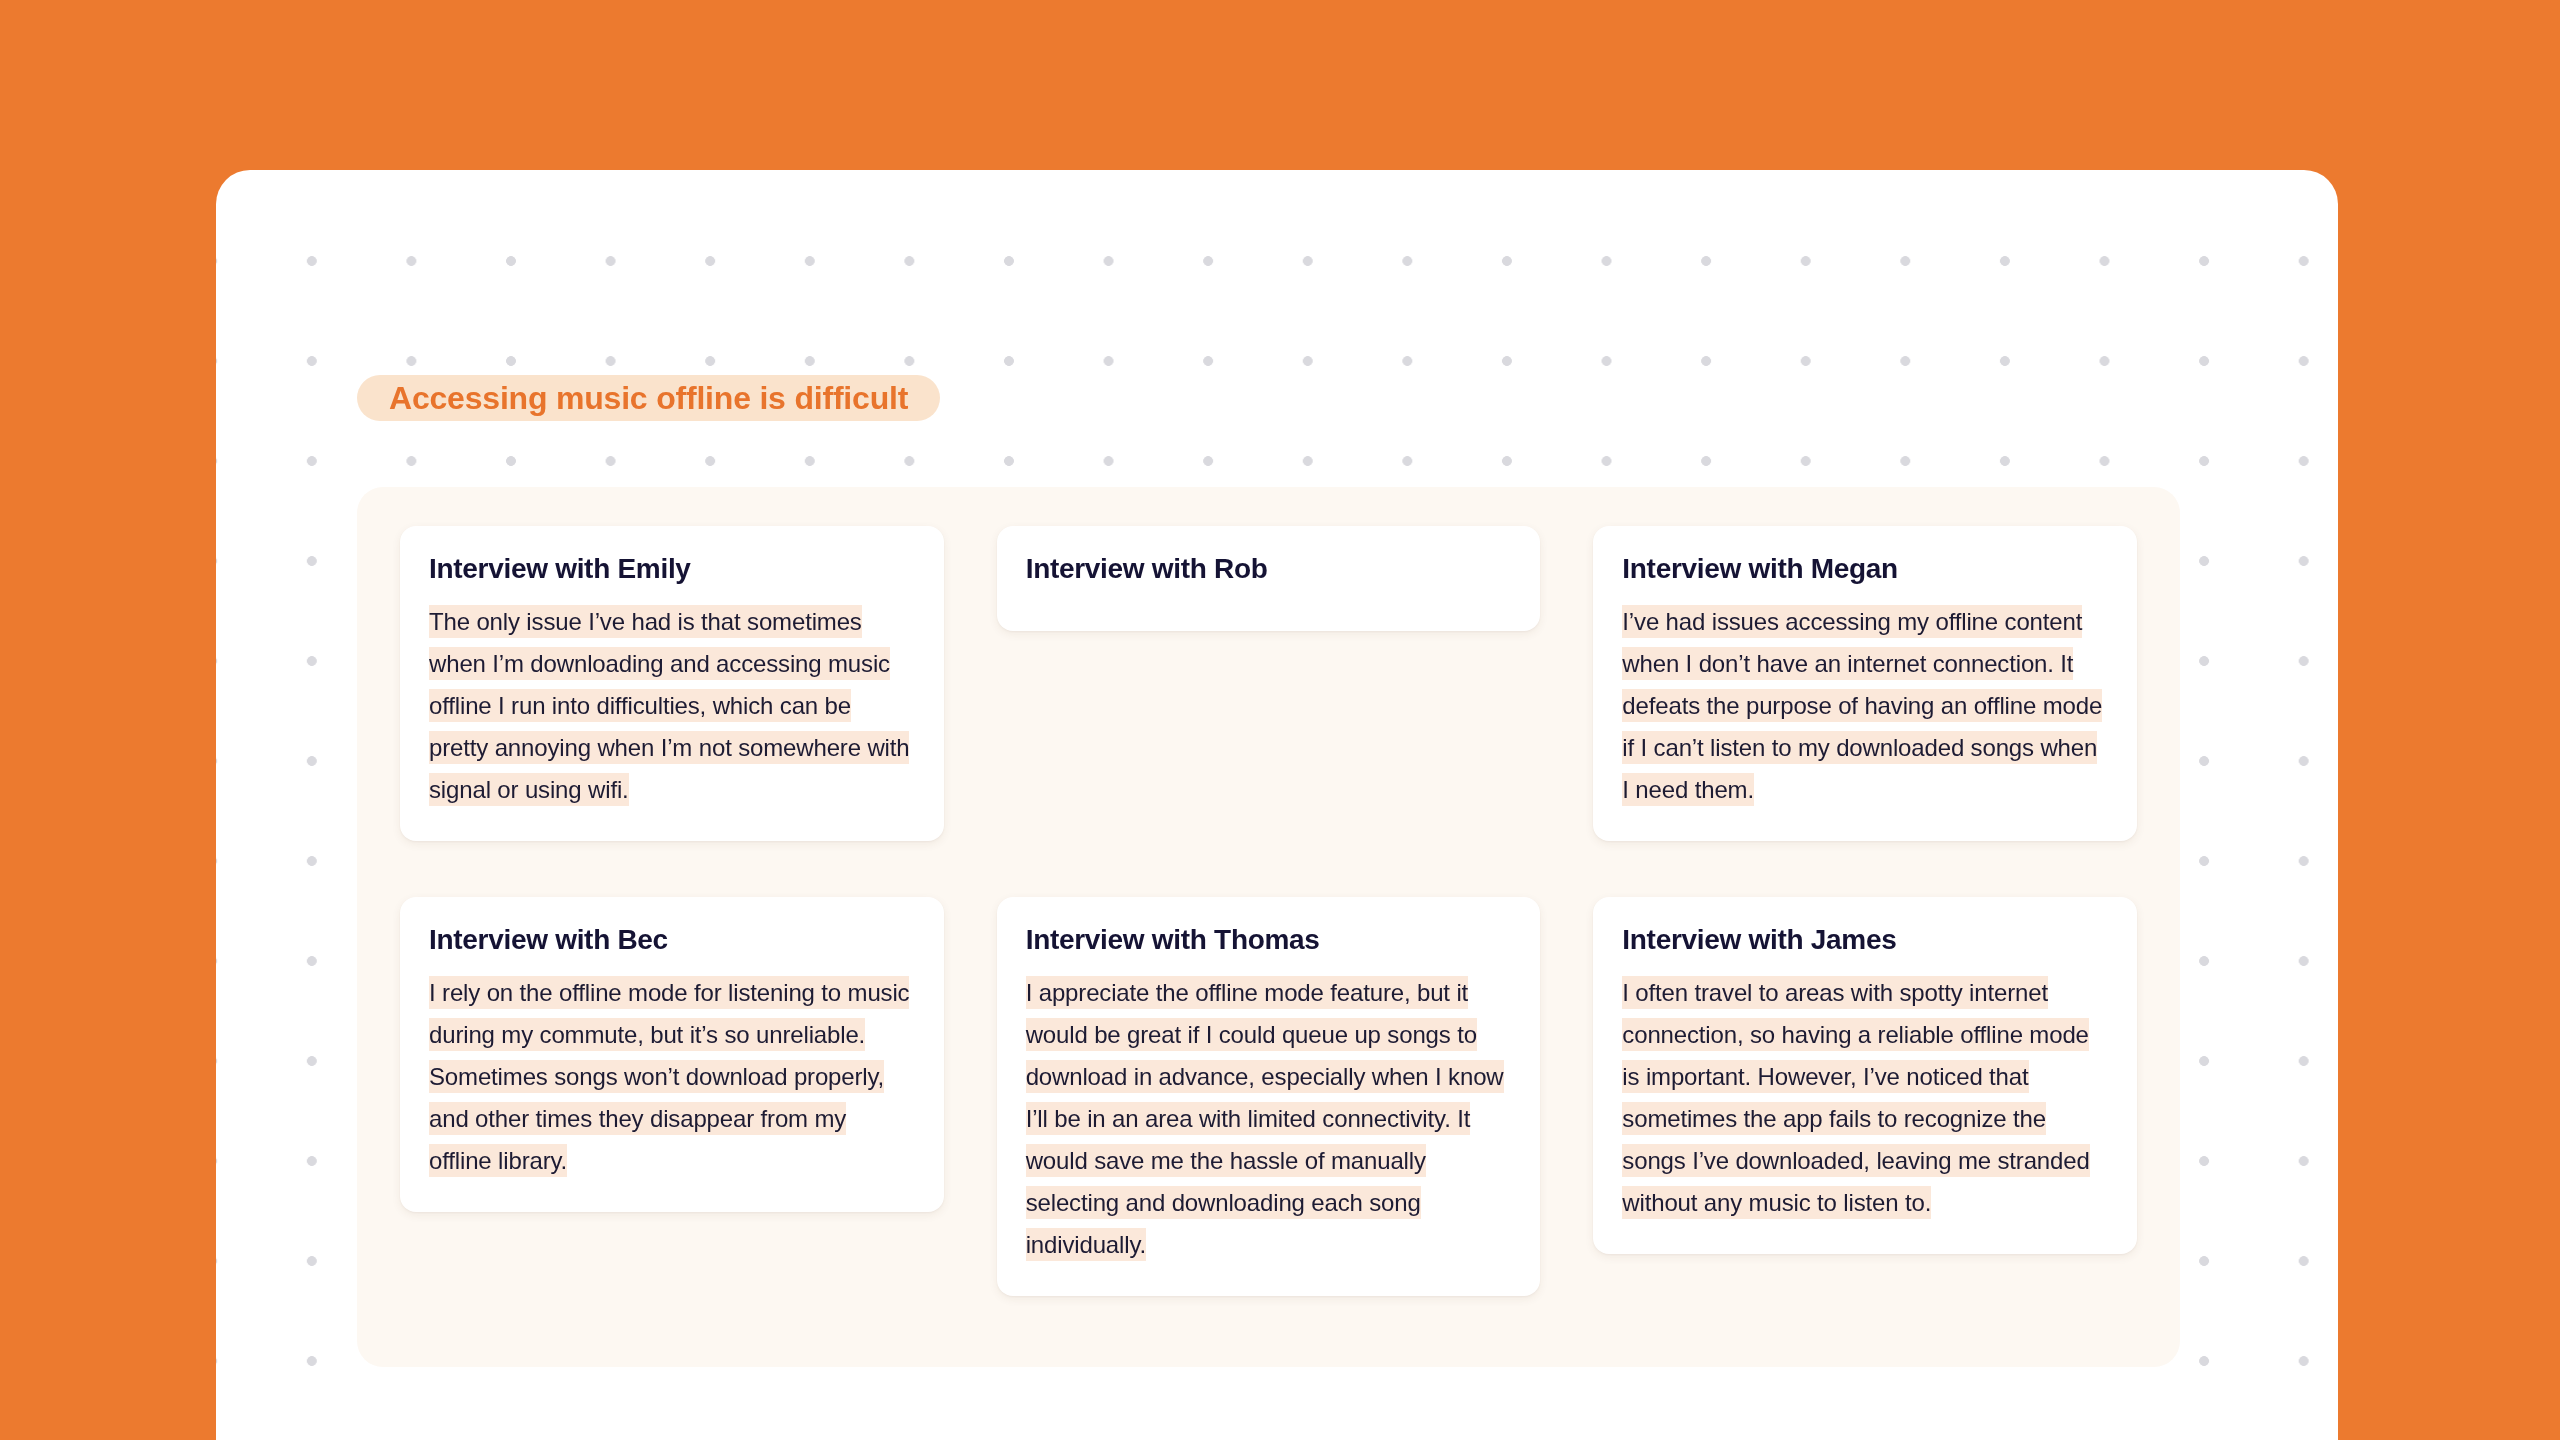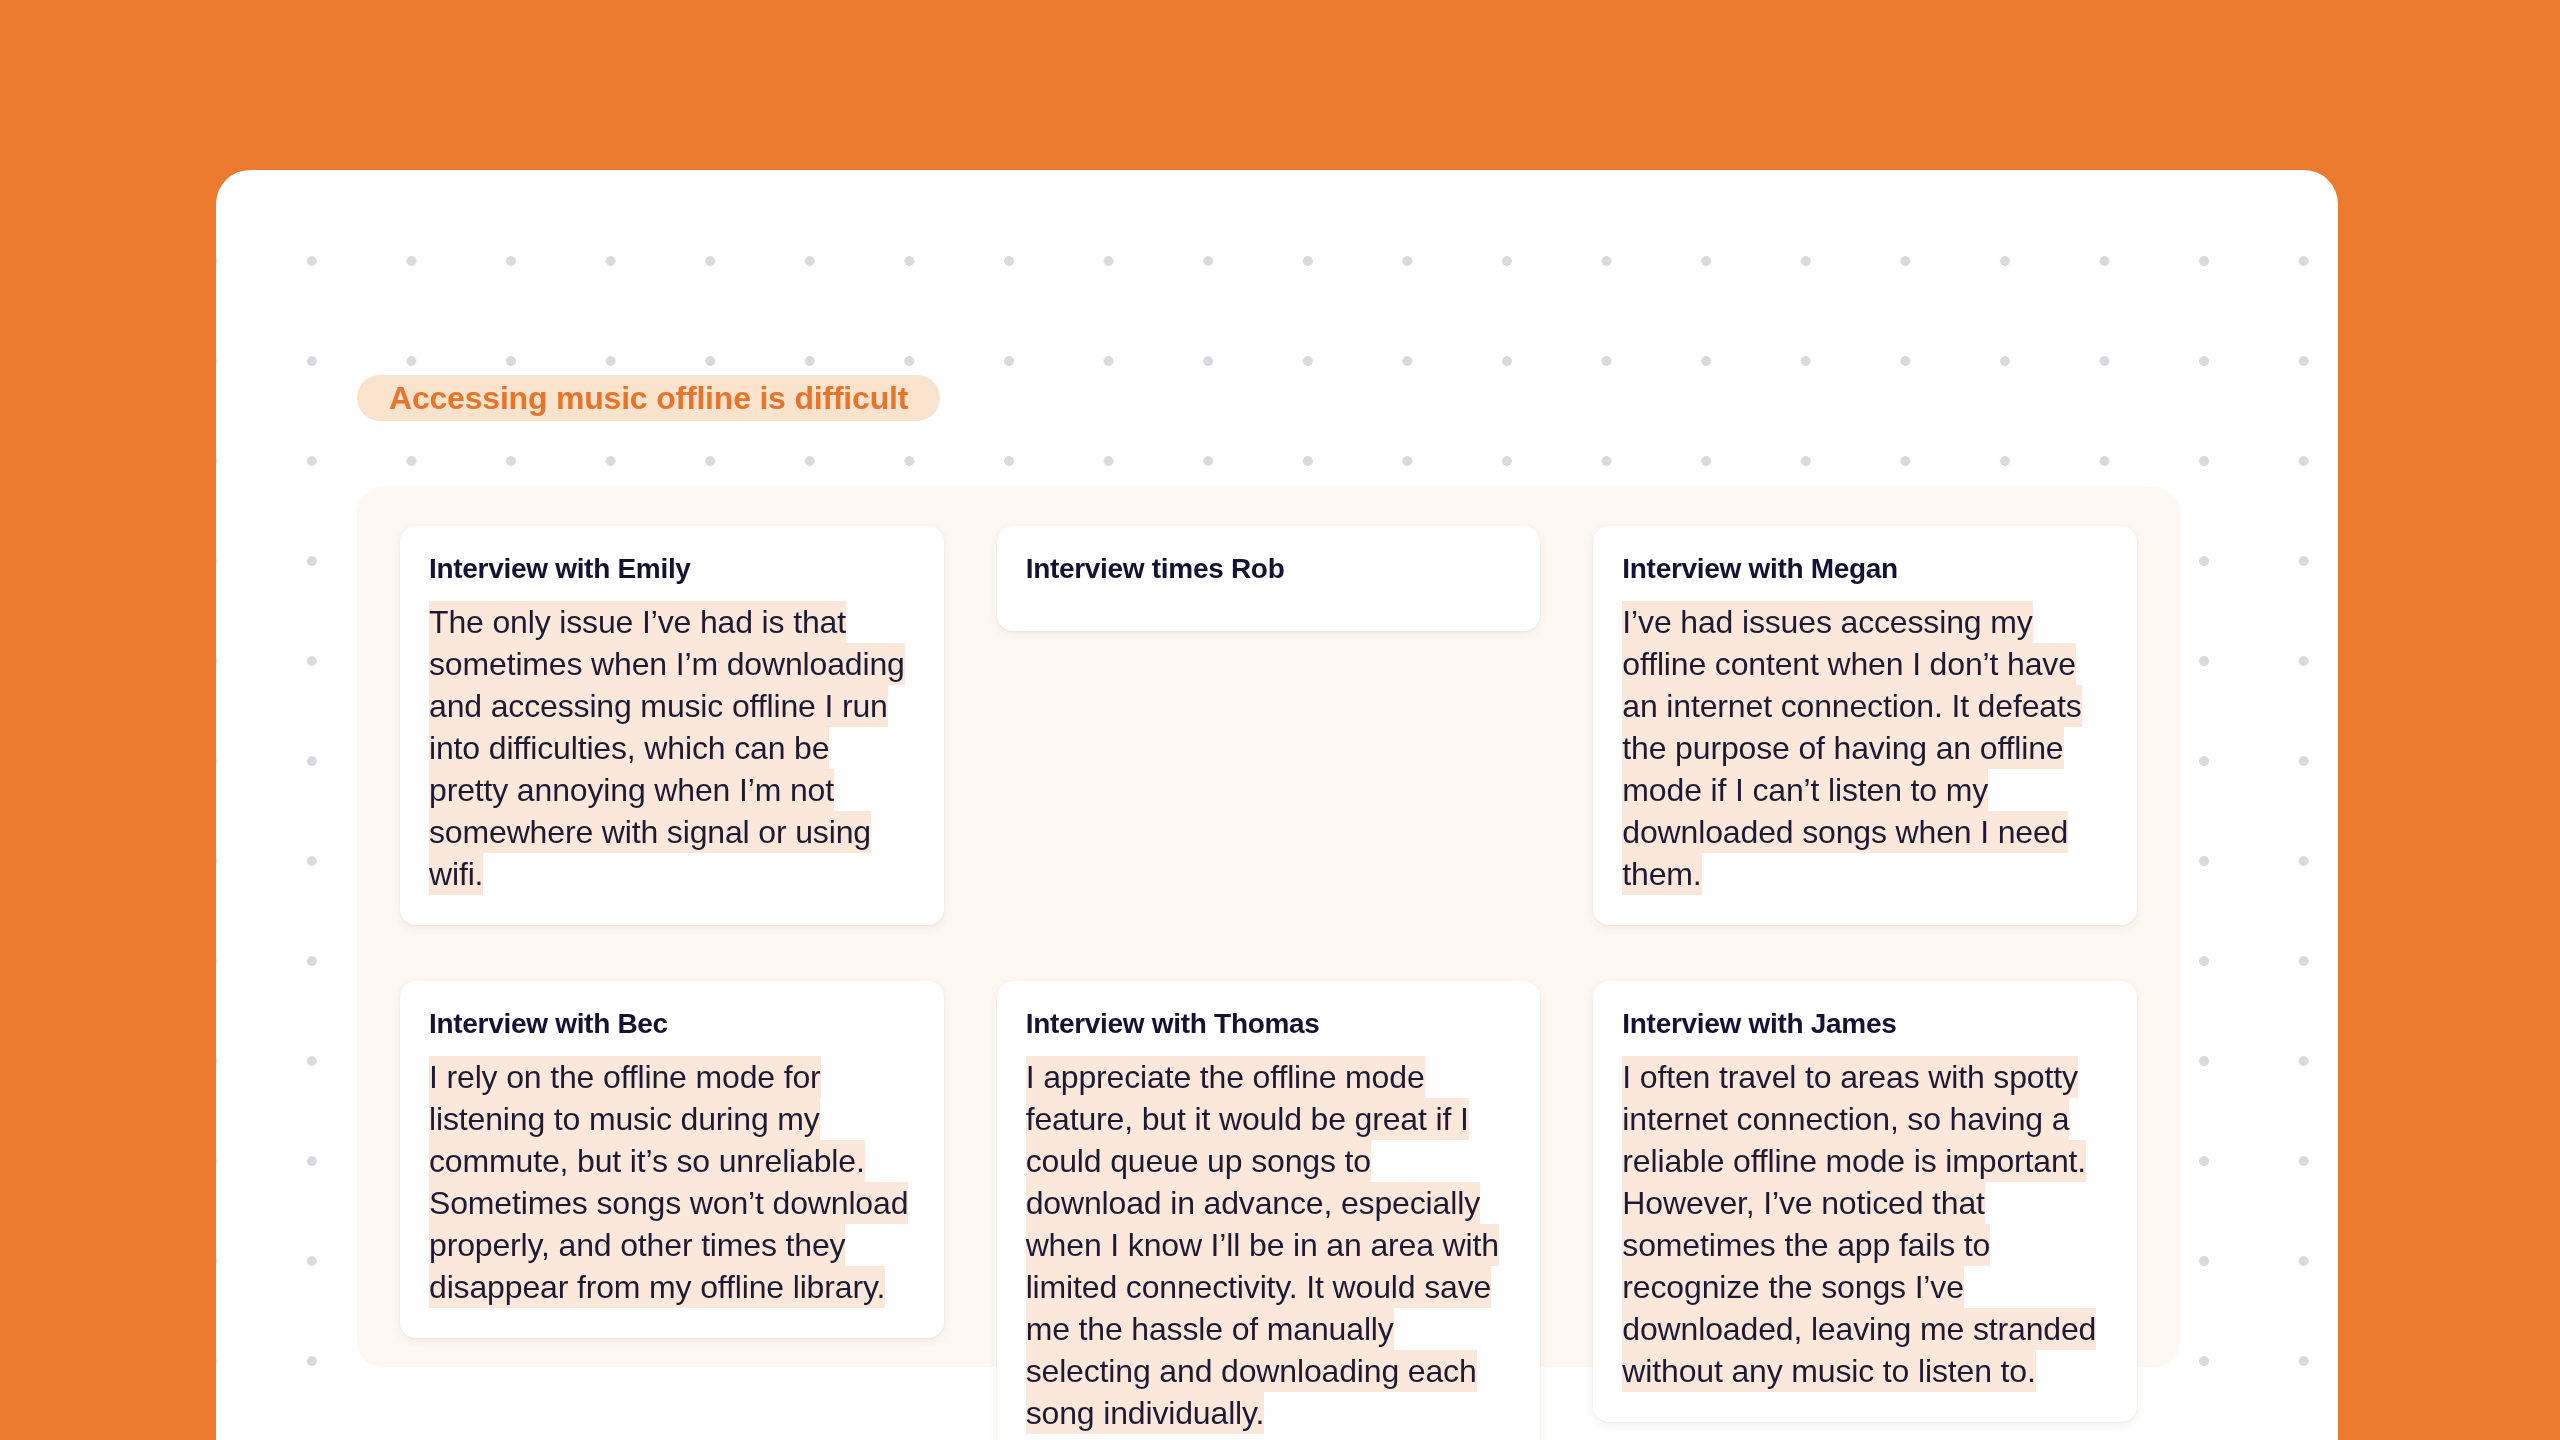--- a/index.html
+++ b/index.html
@@ -89,21 +89,21 @@
   .card-title {
     font-size: 28px;
     font-weight: bold;
     color: #151334;
     letter-spacing: -0.3px;
     margin-bottom: 16px;
     line-height: 1.15;
   }
 
   .card-body {
-    font-size: 32px;
+    font-size: 24px;
     line-height: 42px;
     color: #1d1b33;
     letter-spacing: -0.15px;
   }
   .card-body .hl {
     background: #fbe8da;
     box-decoration-break: clone;
     -webkit-box-decoration-break: clone;
     padding: 3px 0;
   }
@@ -121,21 +121,21 @@
 
   <div id="cards-panel">
     <div id="cards-grid">
 
       <div class="interview-card">
         <div class="card-title">Interview with Emily</div>
         <div class="card-body"><span class="hl">The only issue I’ve had is that sometimes when I’m downloading and accessing music offline I run into difficulties, which can be pretty annoying when I’m not somewhere with signal or using wifi.</span></div>
       </div>
 
       <div class="interview-card">
-        <div class="card-title">Interview times Rob</div>
+        <div class="card-title">Interview with Rob</div>
       </div>
 
       <div class="interview-card">
         <div class="card-title">Interview with Megan</div>
         <div class="card-body"><span class="hl">I’ve had issues accessing my offline content when I don’t have an internet connection. It defeats the purpose of having an offline mode if I can’t listen to my downloaded songs when I need them.</span></div>
       </div>
 
       <div class="interview-card">
         <div class="card-title">Interview with Bec</div>
         <div class="card-body"><span class="hl">I rely on the offline mode for listening to music during my commute, but it’s so unreliable. Sometimes songs won’t download properly, and other times they disappear from my offline library.</span></div>

